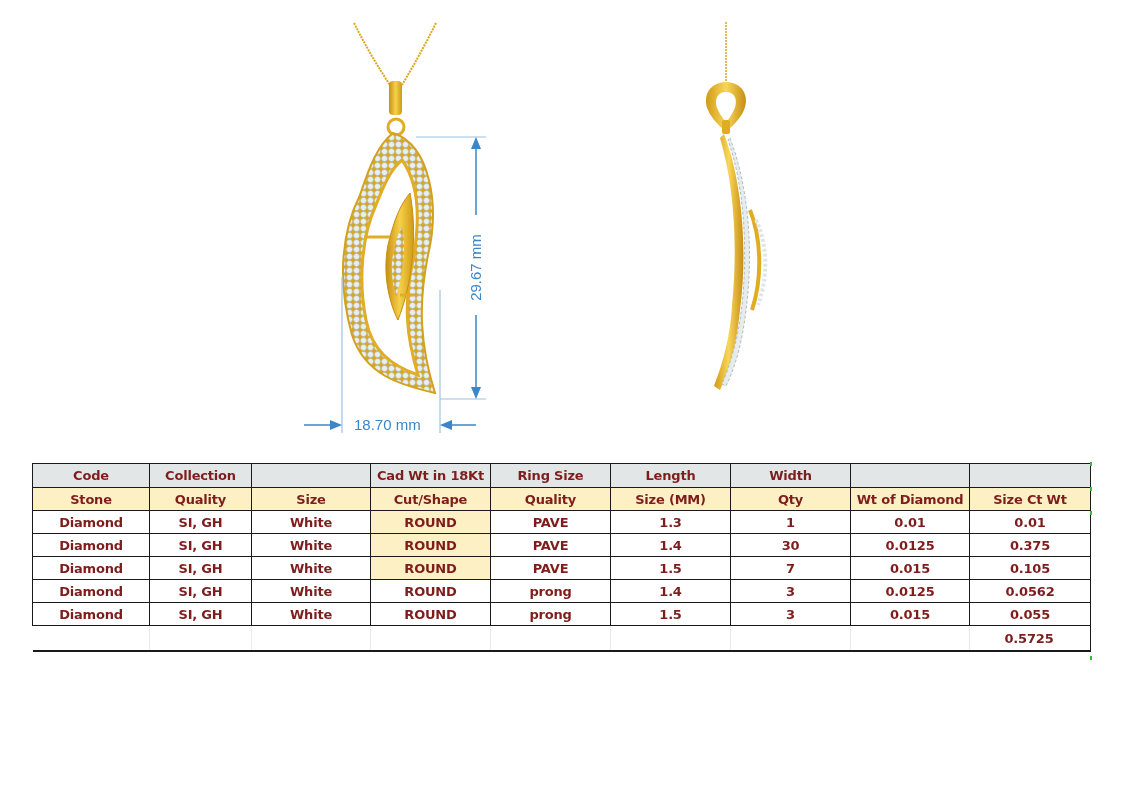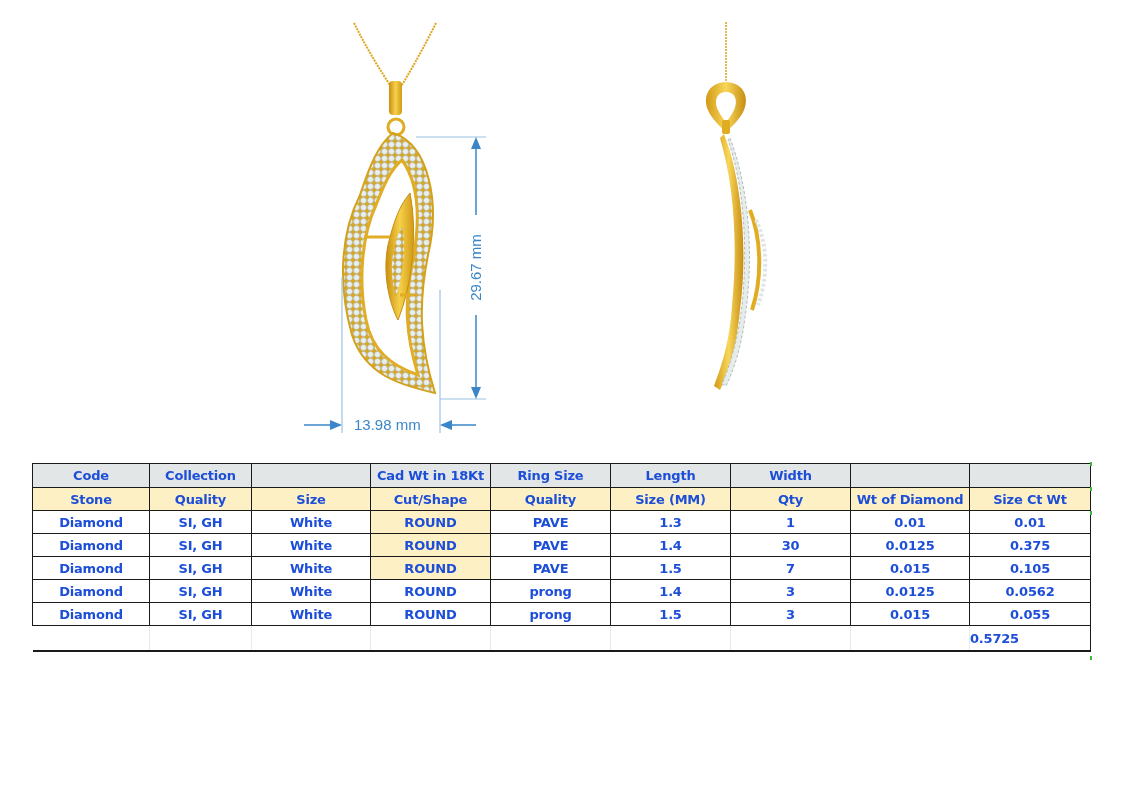--- a/index.html
+++ b/index.html
@@ -1,28 +1,28 @@
 <!DOCTYPE html>
 <html><head>
 <meta charset="utf-8">
 <style>
   html, body { margin: 0; padding: 0; background: #ffffff; }
   body { width: 1124px; height: 794px; position: relative; overflow: hidden; font-family: "Liberation Sans", sans-serif; }
   .figure { position: absolute; }
   .dim-label { position: absolute; color: #3a86c8; font-family: "Liberation Sans", sans-serif; font-size: 15px; white-space: nowrap; }
   .dim-label.vertical { transform: rotate(-90deg); transform-origin: center center; }
 
-  table.spec { position: absolute; left: 32px; top: 463px; border-collapse: collapse; table-layout: fixed; font-family: "DejaVu Sans", sans-serif; font-weight: bold; font-size: 13px; color: #1d4ed8; }
+  table.spec { position: absolute; left: 32px; top: 463px; border-collapse: collapse; table-layout: fixed; font-family: "DejaVu Sans", sans-serif; font-weight: bold; font-size: 13px; color: #7f1d1d; }
   table.spec td { border: 1.5px solid #1a1a1a; height: 22px; padding: 0; text-align: center; vertical-align: middle; white-space: nowrap; overflow: hidden; letter-spacing: -0.2px; }
   table.spec tr.hdr-grey td { background: #e3e6e6; height: 23px; }
   table.spec tr.hdr-yellow td { background: #fcf0c4; }
   table.spec td.hl { background: #fcf0c4; }
   table.spec tr.total td { border: none; border-bottom: 2px solid #1a1a1a; height: 24px; border-left: 1px solid #e6ecec; }
   table.spec tr.total td:first-child { border-left: none; }
-  table.spec tr.total td.right { text-align: left; padding-right: 2px; border-right: 1.5px solid #1a1a1a; }
+  table.spec tr.total td.right { text-align: center; padding-right: 2px; border-right: 1.5px solid #1a1a1a; }
   .green-tick { position: absolute; width: 2px; height: 4px; background: #3cba3c; }
 </style>
 </head>
 <body>
 
 <div class="figure" style="left:290px; top:15px; width:220px; height:430px;">
   <svg width="220" height="430" viewBox="0 0 220 430">
     <defs>
       <linearGradient id="goldG" x1="0" y1="0" x2="1" y2="0">
         <stop offset="0" stop-color="#c98f10"></stop>
@@ -60,21 +60,21 @@
     <polygon points="186,384 181,372 191,372" fill="#3a86c8"></polygon>
 
     <line x1="52" y1="262" x2="52" y2="418" stroke="#9cc2e4" stroke-width="1.2"></line>
     <line x1="150" y1="275" x2="150" y2="418" stroke="#9cc2e4" stroke-width="1.2"></line>
     <line x1="14" y1="410" x2="50" y2="410" stroke="#3a86c8" stroke-width="1.5"></line>
     <polygon points="52,410 40,405 40,415" fill="#3a86c8"></polygon>
     <line x1="152" y1="410" x2="186" y2="410" stroke="#3a86c8" stroke-width="1.5"></line>
     <polygon points="150,410 162,405 162,415" fill="#3a86c8"></polygon>
   </svg>
   <span class="dim-label vertical" style="left:152px; top:244px;">29.67 mm</span>
-  <span class="dim-label" style="left:64px; top:401px;">13.98 mm</span>
+  <span class="dim-label" style="left:64px; top:401px;">18.70 mm</span>
 </div>
 
 <div class="figure" style="left:690px; top:20px; width:100px; height:375px;">
   <svg width="100" height="375" viewBox="0 0 100 375">
     <defs>
       <linearGradient id="goldS" x1="0" y1="0" x2="1" y2="0">
         <stop offset="0" stop-color="#d19a16"></stop>
         <stop offset="0.5" stop-color="#f8d65a"></stop>
         <stop offset="1" stop-color="#c68d12"></stop>
       </linearGradient>

